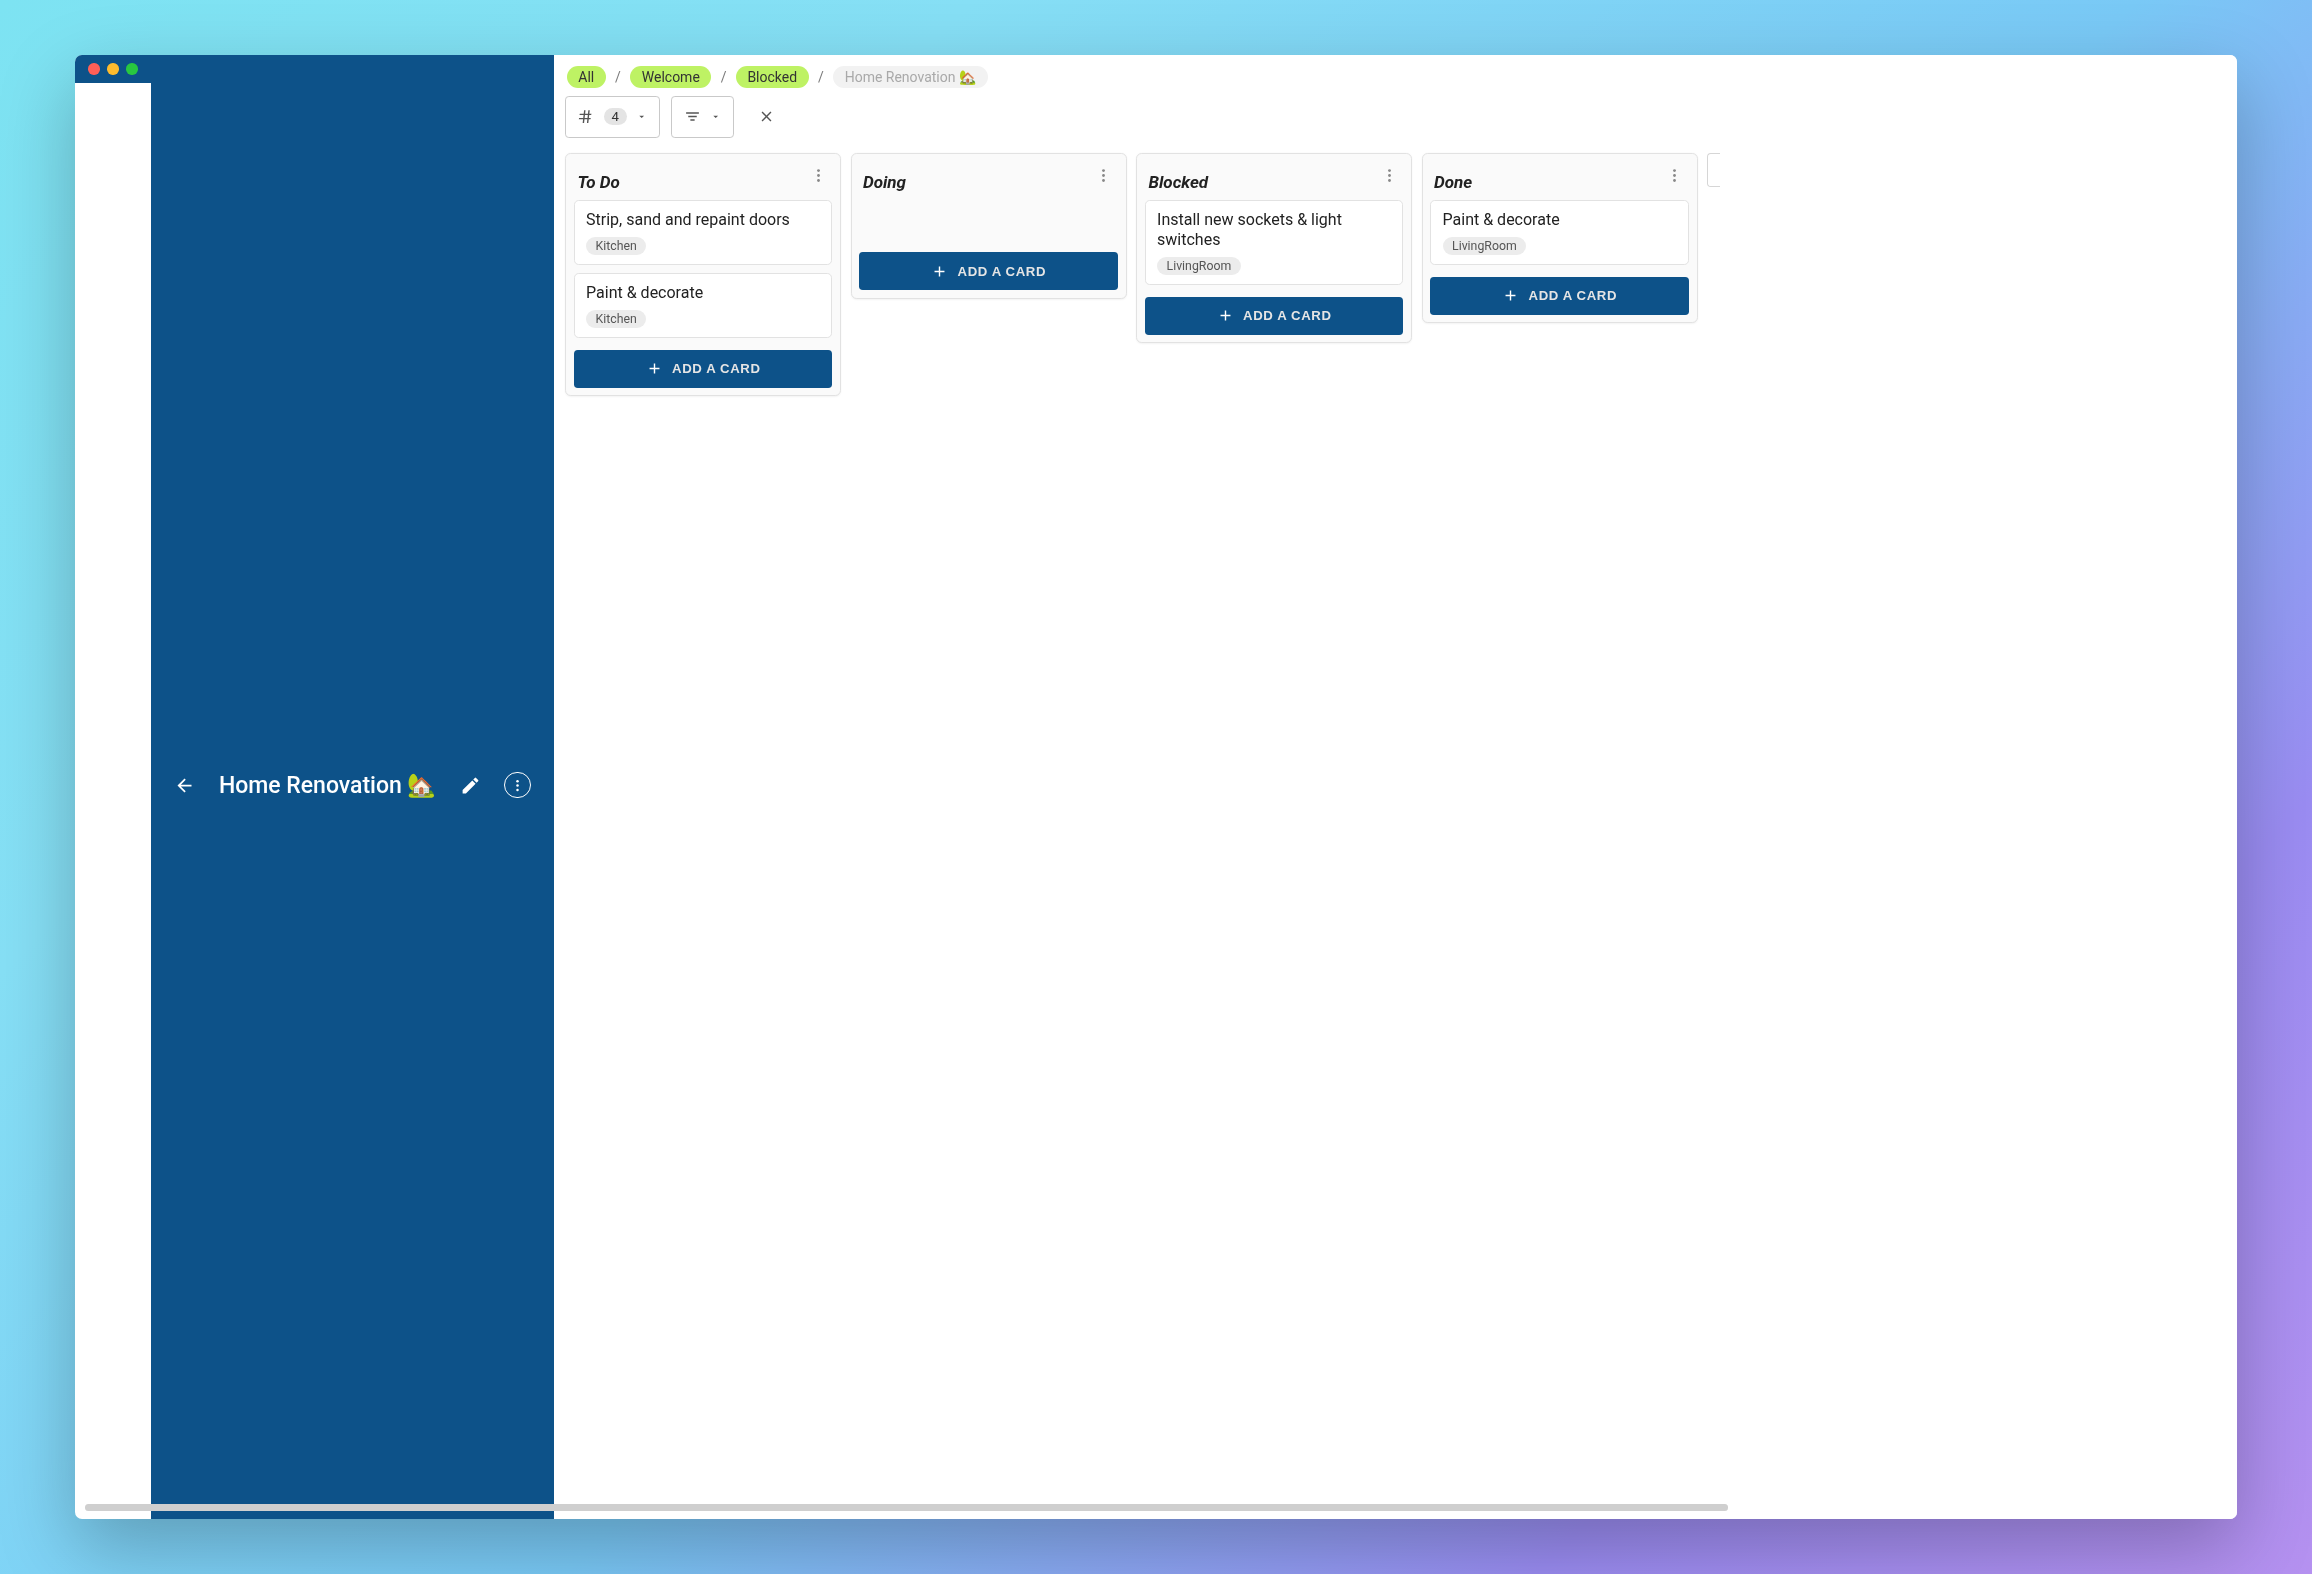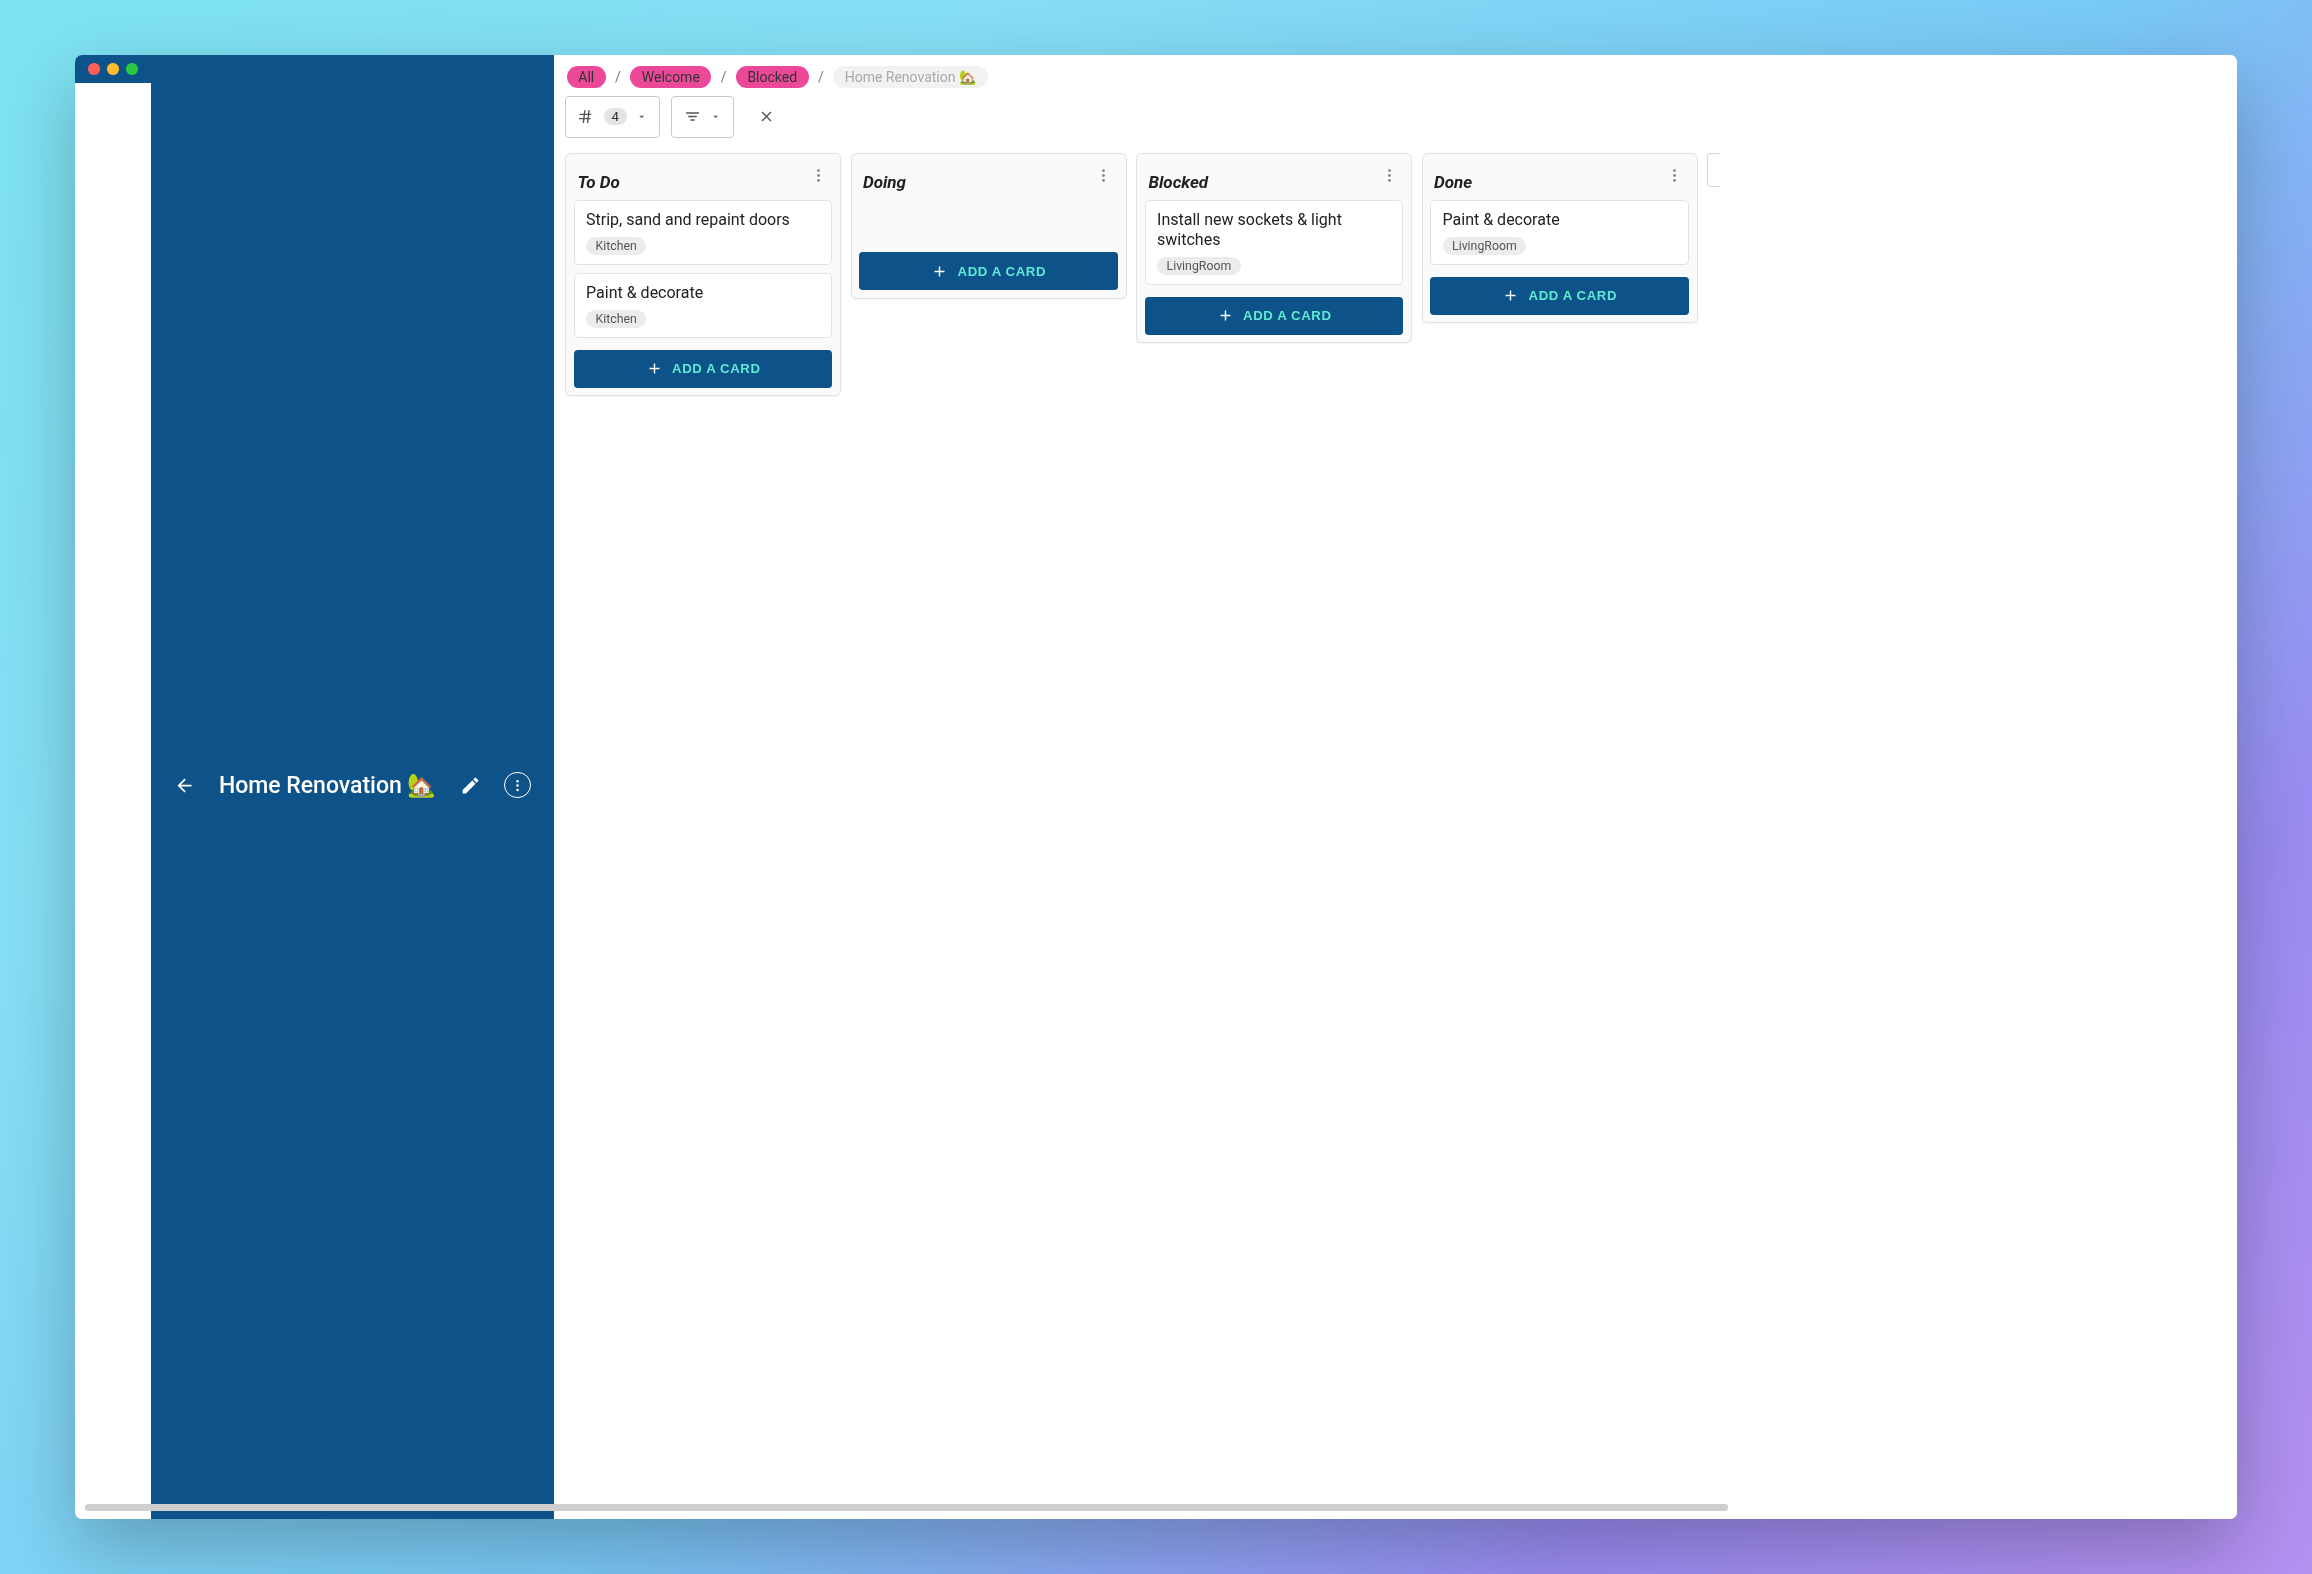--- a/index.html
+++ b/index.html
@@ -70,21 +70,21 @@
   }
   .breadcrumbs {
     display: flex;
     align-items: center;
     gap: 9.5px;
     padding: 11.4px 13.2px 7.6px 13.2px;
     font-size: 14px;
     color: #5c5c5c;
   }
   .crumb {
-    background: #ec4899;
+    background: #bef264;
     padding: 2.8px 11.4px;
     border-radius: 13.2px;
     color: #333;
     cursor: pointer;
   }
   .crumb.current {
     background: #f2f2f2;
     color: #a9a9a9;
     cursor: default;
   }
@@ -192,21 +192,21 @@
     background: #ececec;
     color: #555;
     font-size: 12.3px;
     padding: 1.9px 9.5px;
     border-radius: 11.4px;
   }
 
   .addcard {
     margin: 7.6px;
     background: #0d5289;
-    color: #5eead4;
+    color: #e5e5e5;
     border: none;
     border-radius: 3.8px;
     height: 38px;
     display: flex;
     align-items: center;
     justify-content: center;
     gap: 9.5px;
     font-size: 13.2px;
     font-weight: 600;
     letter-spacing: 0.6px;

